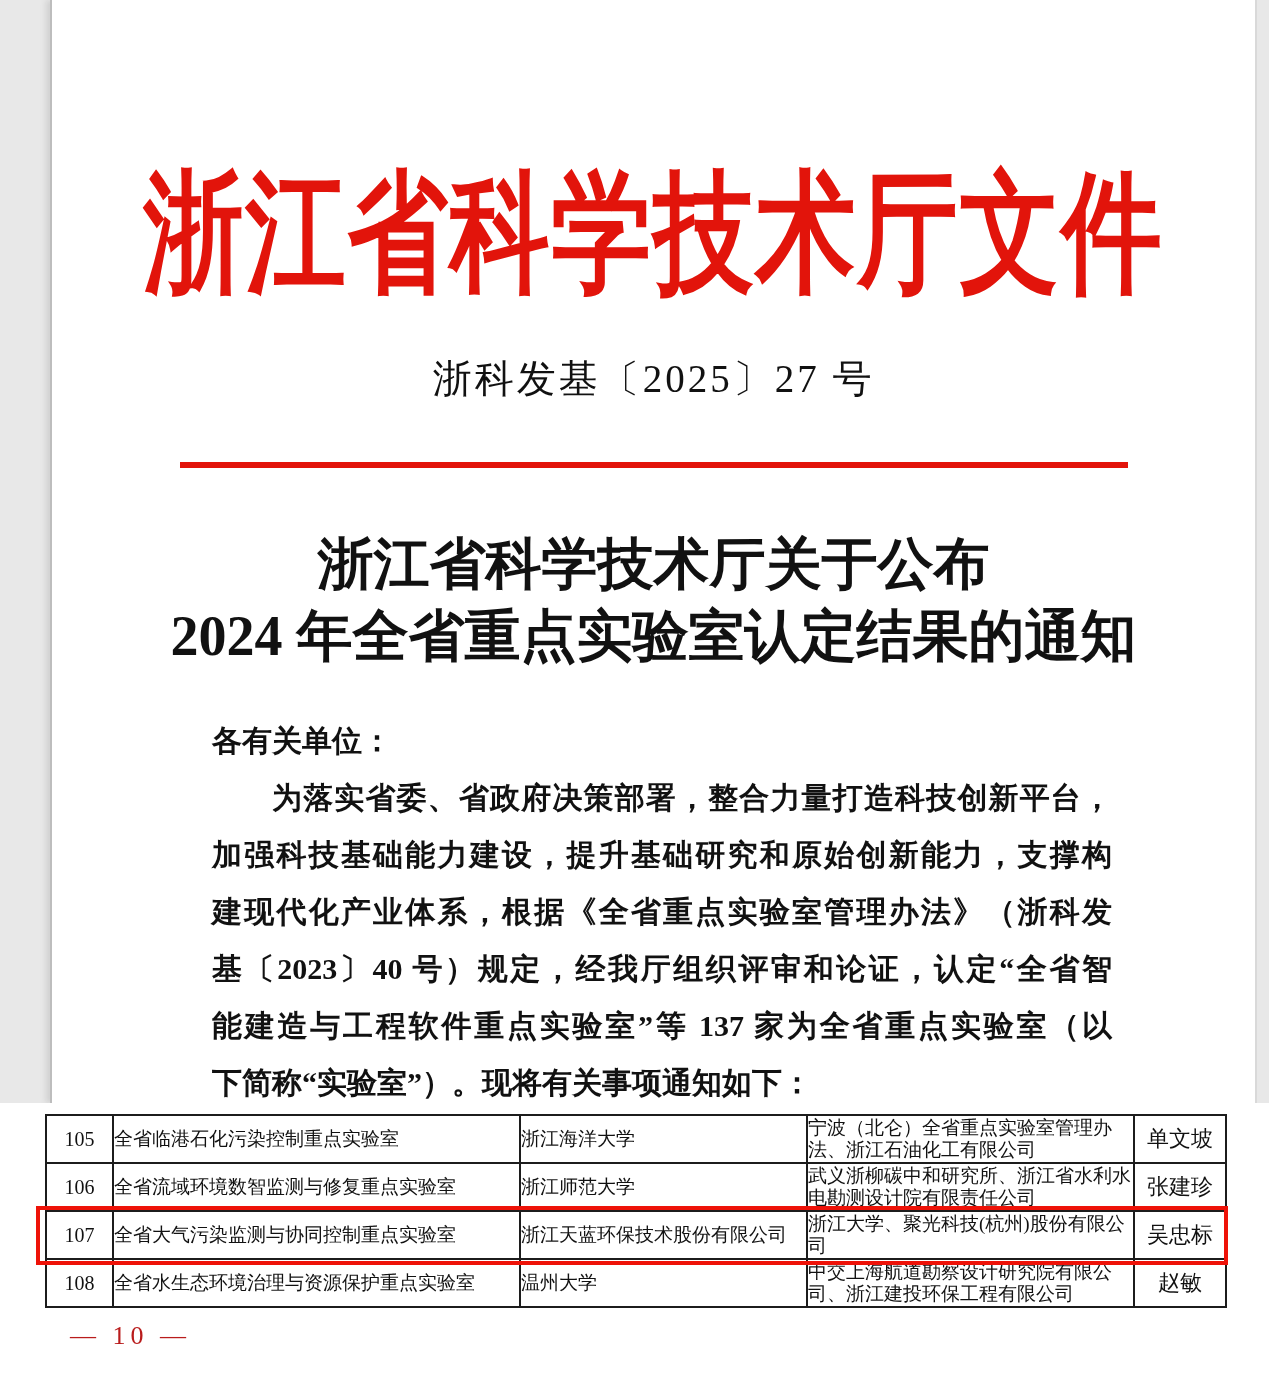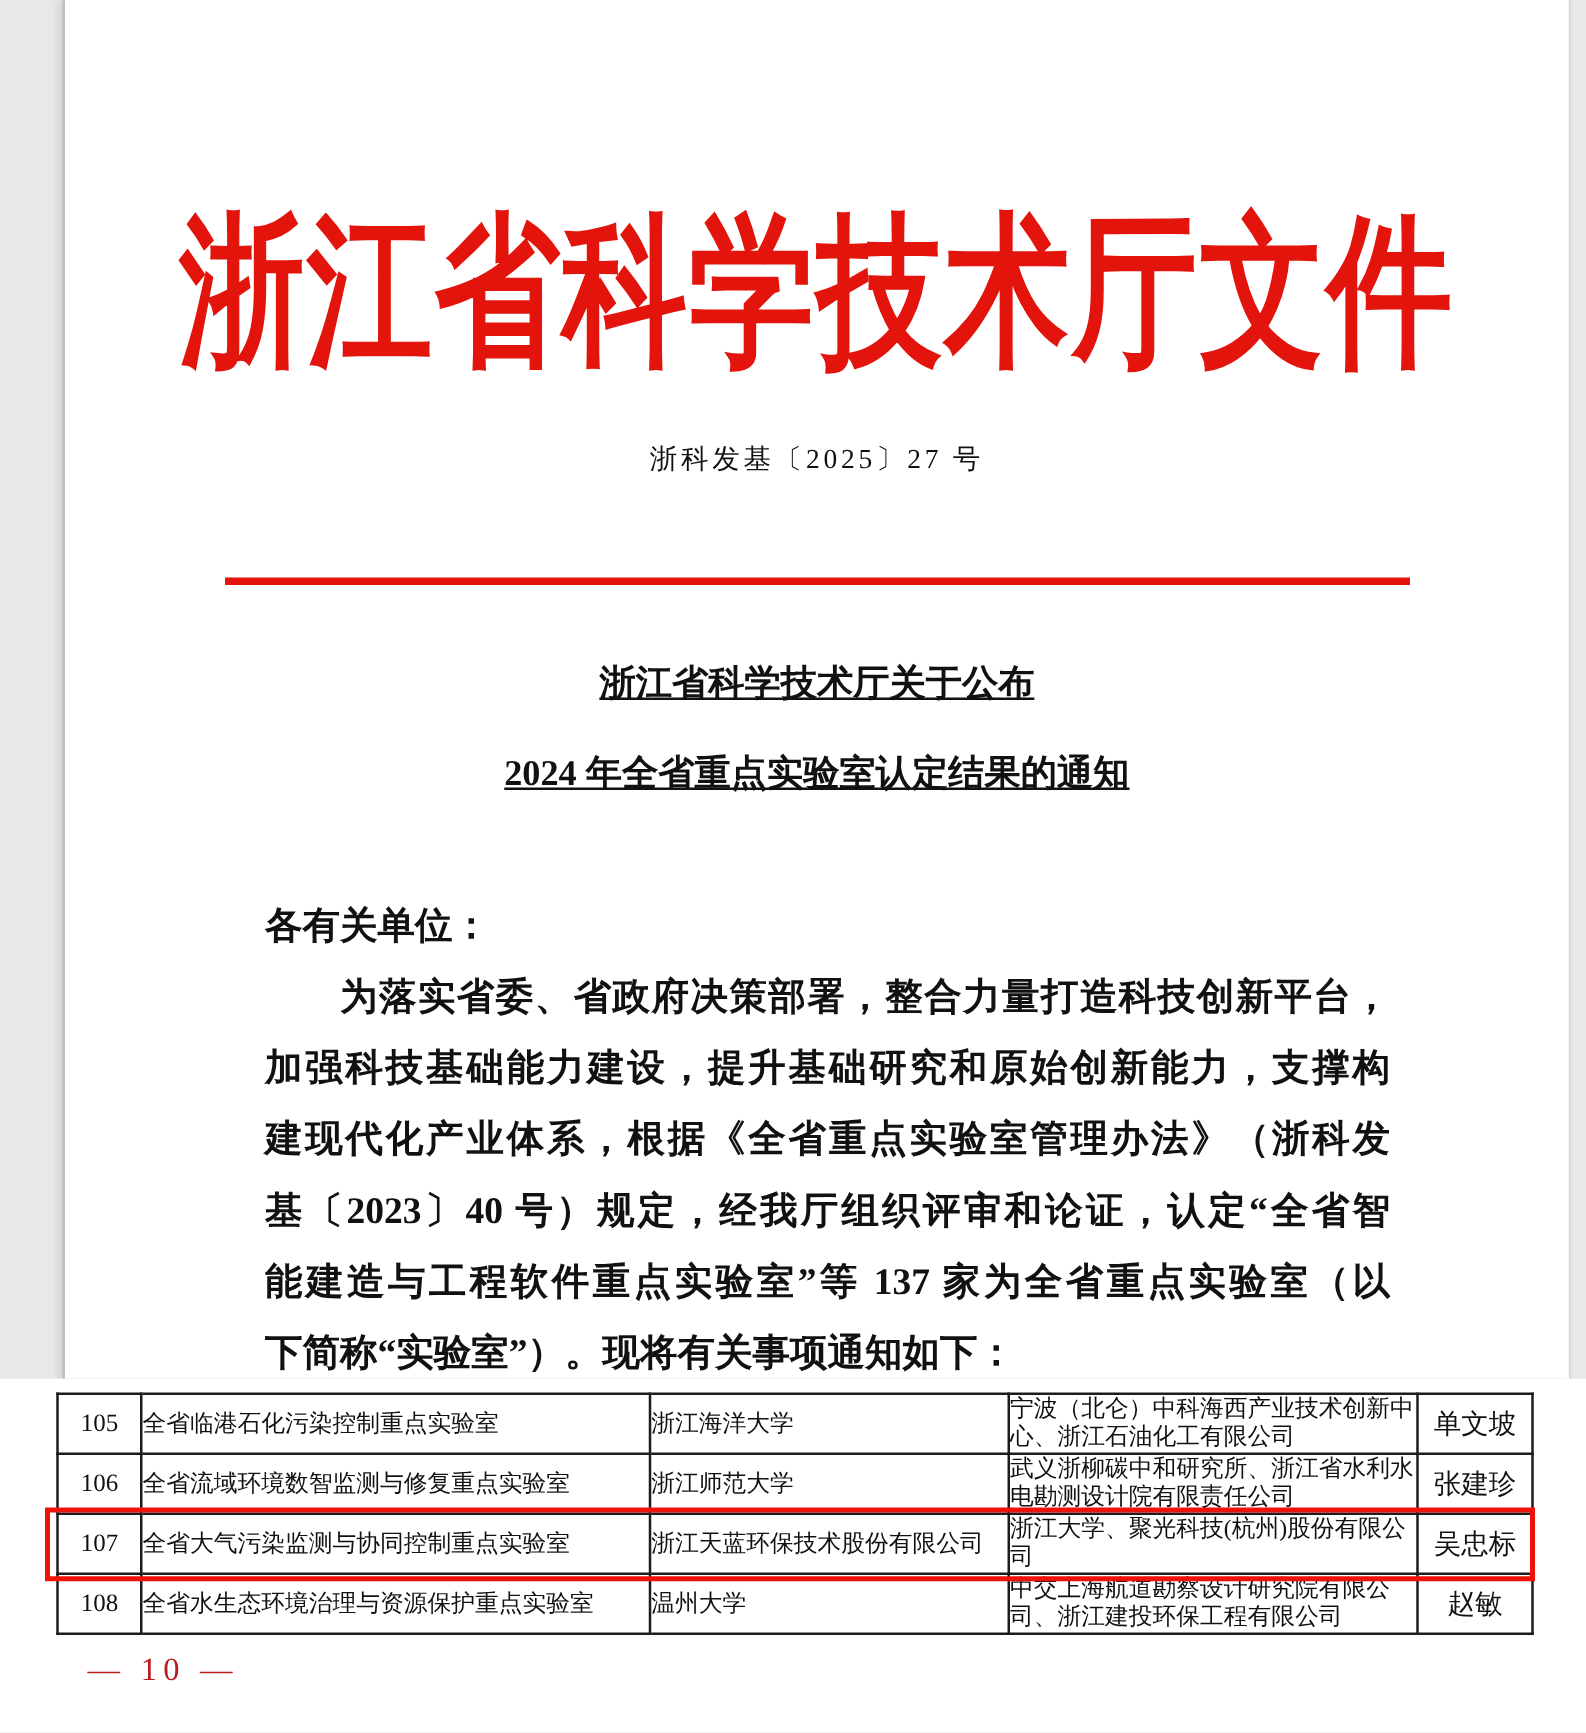--- a/index.html
+++ b/index.html
@@ -25,29 +25,29 @@
   }
   .header-title{
     position:absolute;top:146px;left:0;width:100%;
     text-align:center;white-space:nowrap;
     font-size:100px;font-weight:bold;letter-spacing:2px;
     color:var(--accent-red);
     transform:scaleY(1.32);transform-origin:50% 0;
   }
   .doc-number{
     position:absolute;top:352px;left:0;width:100%;
-    text-align:center;font-size:22px;letter-spacing:3px;color:#111;
+    text-align:center;font-size:39px;letter-spacing:3px;color:#111;
   }
   .red-line{
     position:absolute;top:462px;left:128px;width:948px;height:6px;
     background:var(--accent-red);
   }
   .notice-title{
     position:absolute;left:0;width:100%;text-align:center;
-    font-size:29px;font-weight:bold;color:#111;white-space:nowrap;text-decoration:underline;
+    font-size:56px;font-weight:bold;color:#111;white-space:nowrap;
   }
   .notice-title.l1{top:527px;}
   .notice-title.l2{top:599px;}
 
   .body-text{
     position:absolute;top:712px;left:160px;width:900px;
     font-size:30px;line-height:57px;color:#111;font-weight:bold;
   }
   .line{width:100%;}
   .just{text-align:justify;text-align-last:justify;}
@@ -106,21 +106,21 @@
     </div>
   </div>
 
   <div class="table-section">
     <table class="results">
       <tbody>
         <tr>
           <td class="no">105</td>
           <td class="lab">全省临港石化污染控制重点实验室</td>
           <td class="org">浙江海洋大学</td>
-          <td class="partners">宁波（北仑）中科海西产业技术创新中心、浙江石油化工有限公司</td>
+          <td class="partners">宁波（北仑）全省重点实验室管理办法、浙江石油化工有限公司</td>
           <td class="director">单文坡</td>
         </tr>
         <tr>
           <td class="no">106</td>
           <td class="lab">全省流域环境数智监测与修复重点实验室</td>
           <td class="org">浙江师范大学</td>
           <td class="partners">武义浙柳碳中和研究所、浙江省水利水电勘测设计院有限责任公司</td>
           <td class="director">张建珍</td>
         </tr>
         <tr>

